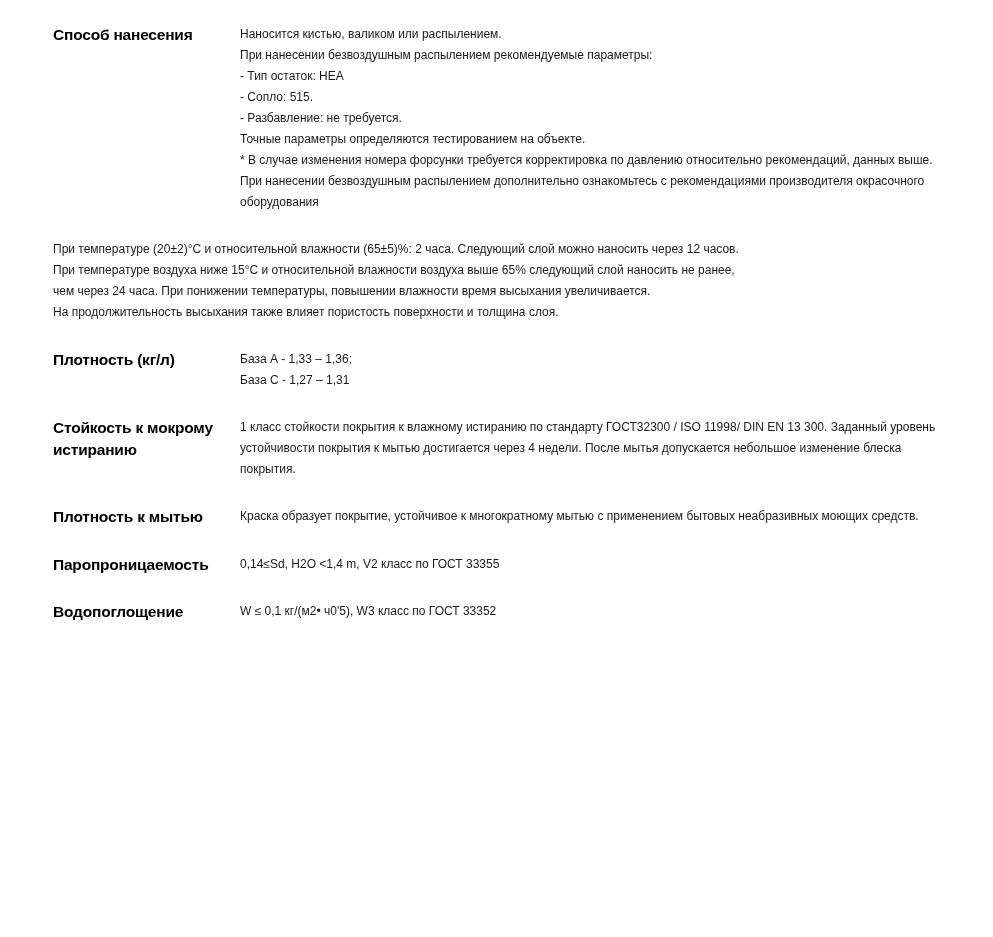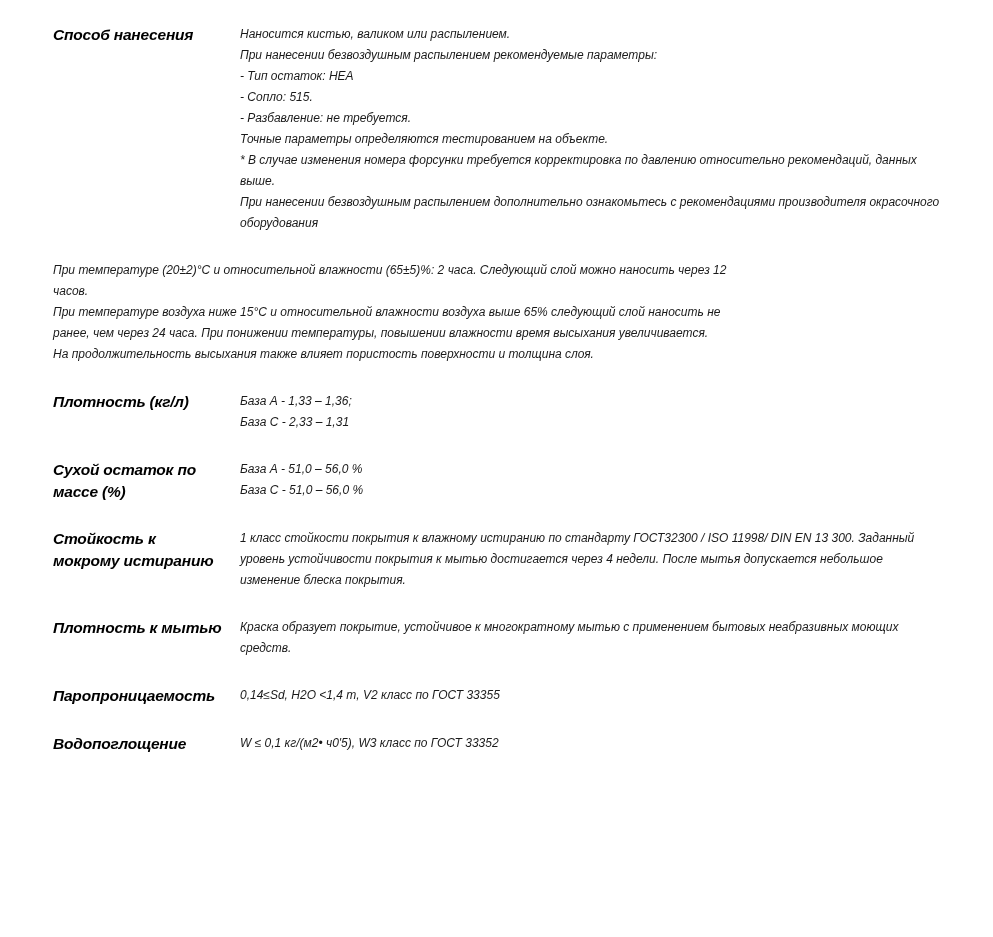--- a/index.html
+++ b/index.html
@@ -1,15 +1,15 @@
 <!DOCTYPE html>
 <html><head>
 <meta charset="utf-8">
 <style>
-  * { margin: 0; padding: 0; box-sizing: border-box; font-style: italic; }
+  * { margin: 0; padding: 0; box-sizing: border-box; }
   html, body { background: #ffffff; }
   body {
     width: 993px;
     min-height: 937px;
     font-family: "Liberation Sans", "DejaVu Sans", sans-serif;
     color: #111111;
     padding: 24px 50px 40px 53px;
   }
   .sheet { width: 890px; }
   .row {
@@ -59,31 +59,24 @@
       <p class="para">При температуре (20±2)°C и относительной влажности (65±5)%: 2 часа. Следующий слой можно наносить через 12 часов.</p>
       <p class="para">При температуре воздуха ниже 15°C и относительной влажности воздуха выше 65% следующий слой наносить не ранее, чем через 24 часа. При понижении температуры, повышении влажности время высыхания увеличивается.</p>
       <p class="para">На продолжительность высыхания также влияет пористость поверхности и толщина слоя.</p>
     </div>
   </div>
 
   <div class="row">
     <div class="label">Плотность (кг/л)</div>
     <div class="content">
       <p class="para">База А - 1,33 – 1,36;</p>
-      <p class="para">База С - 2,33 – 1,31</p>
+      <p class="para">База С - 1,27 – 1,31</p>
     </div>
   </div>
 
-  <div class="row">
-    <div class="label">Сухой остаток по массе (%)</div>
-    <div class="content">
-      <p class="para">База А - 51,0 – 56,0 %</p>
-      <p class="para">База С - 51,0 – 56,0 %</p>
-    </div>
-  </div>
 
   <div class="row">
     <div class="label">Стойкость к мокрому истиранию</div>
     <div class="content">
       <p class="para">1 класс стойкости покрытия к влажному истиранию по стандарту ГОСТ32300 / ISO 11998/ DIN EN 13 300. Заданный уровень устойчивости покрытия к мытью достигается через 4 недели. После мытья допускается небольшое изменение блеска покрытия.</p>
     </div>
   </div>
 
   <div class="row">
     <div class="label">Плотность к мытью</div>

